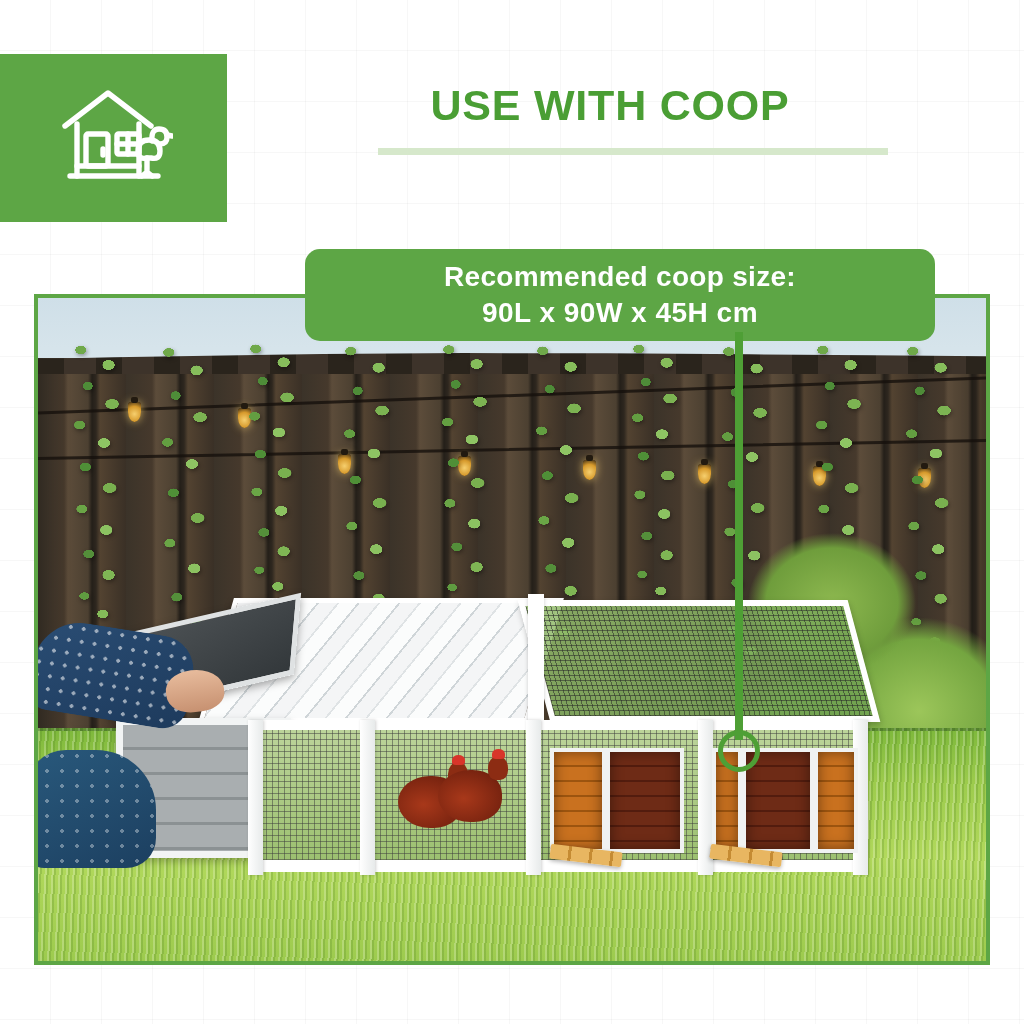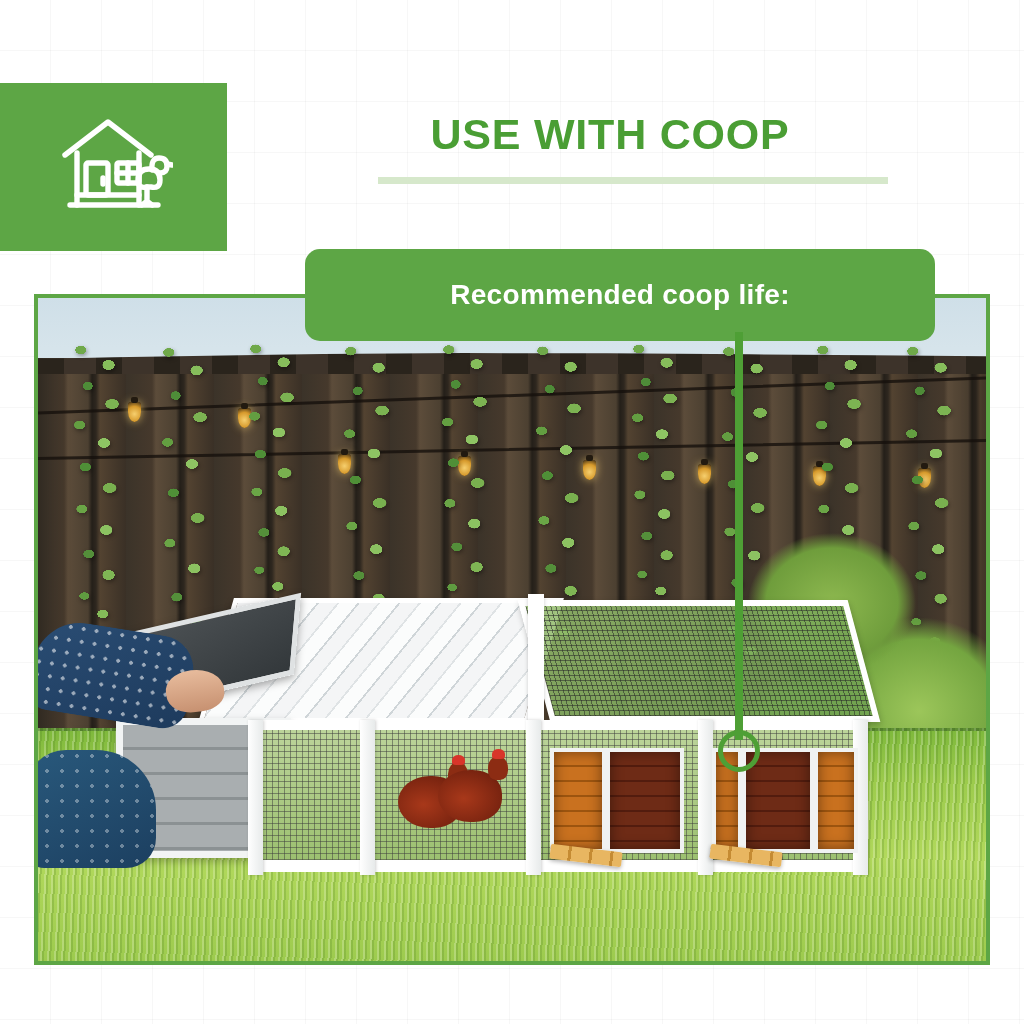--- a/index.html
+++ b/index.html
@@ -17,21 +17,21 @@
     background-image:
       linear-gradient(to right, rgba(0,0,0,0.030) 1px, transparent 1px),
       linear-gradient(to bottom, rgba(0,0,0,0.030) 1px, transparent 1px);
     background-size:51px 51px;
     background-position:-1px -1px;
     pointer-events:none;
     z-index:0;
   }
 
   
-  .header{ position:absolute; left:0; top:0; width:936px; height:240px; z-index:3;margin-top:29px; }
+  .header{ position:absolute; left:0; top:0; width:936px; height:240px; z-index:3; }
 
   .icon-box{
     position:absolute; left:0; top:54px;
     width:227px; height:168px;
     background:#5DA645;
     display:flex; align-items:center; justify-content:center;
   }
   .icon-box svg{ display:block; }
 
   .title{
@@ -353,21 +353,22 @@
 
       <path d="M92 74 L92 88 M92 88 L87 92 M92 88 L97 92"></path>
     </svg>
   </div>
 
   <div class="title">USE WITH COOP</div>
   <div class="divider"></div>
 </div>
 
 <div class="badge">
-  <span class="l1">Recommended coop life:</span>
+  <span class="l1">Recommended coop size:</span>
+  <span class="l2">90L x 90W x 45H cm</span>
 </div>
 
 <div class="photo">
   <div class="scene">
 
     <div class="sky"></div>
     <div class="fence"></div>
     <div class="fence-top"></div>
 
     <div class="wire w1"></div>

